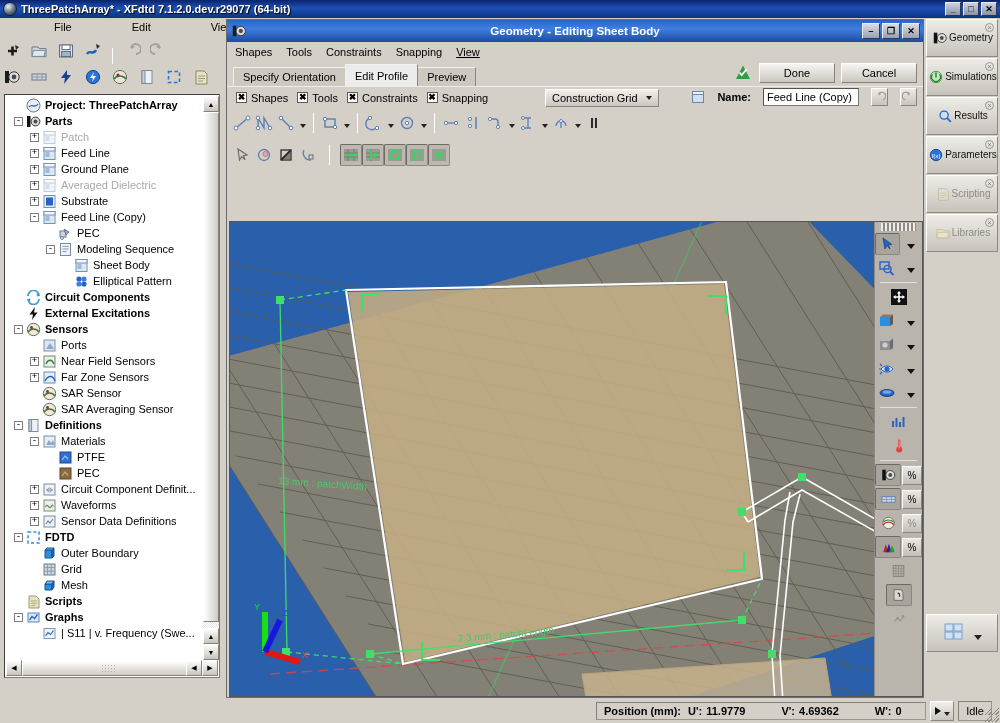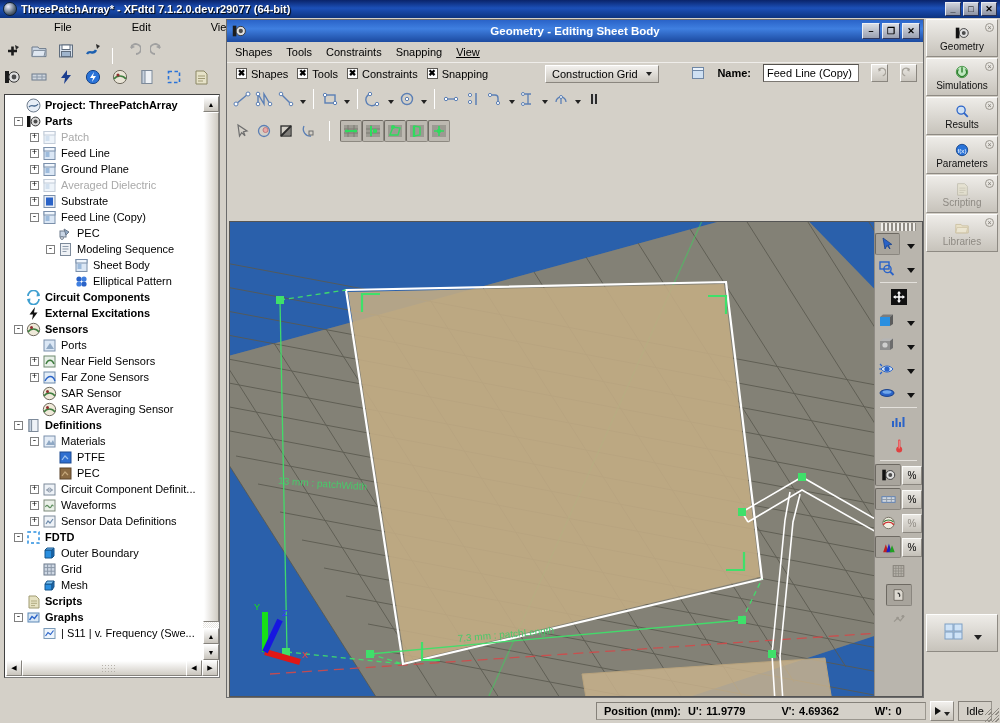--- a/index.html
+++ b/index.html
@@ -168,21 +168,21 @@
   .pct{ width:20px;height:19px; font-size:10px; display:flex;align-items:center;justify-content:center;
     background:linear-gradient(to bottom,#e9e7e2,#c4c0b8); border:1px solid #8a867f;
     border-top-color:#fbfbf9;border-left-color:#fbfbf9;}
   .pct.dim{ color:#8f8b84; }
 
   
   .rsidebar{ position:absolute; right:0; top:19px; width:76px; height:660px; background:#d4d0c8; }
   .sbitem{ position:relative; width:72px; height:38px; margin:0 2px 1px 2px;
     background:linear-gradient(to bottom,#eeece8,#c7c3bb);
     border:1px solid #8e8a83; border-top-color:#fdfdfc; border-left-color:#fdfdfc;
-    display:flex;flex-direction:column;align-items:center;justify-content:center;}
+    display:flex;flex-direction:row;align-items:center;justify-content:center;}
   .sbitem .sico{ width:18px;height:16px;margin-bottom:1px;}
   .sbitem .slbl{ font-size:10px; color:#111; line-height:1;}
   .sbitem.dim .slbl{ color:#8e8a83; }
   .sbitem .sclose{ position:absolute; right:3px; top:3px; width:9px;height:9px; border-radius:50%;
     border:1px solid #9a968e; color:#7c7871; font-size:7px; line-height:7px;
     display:flex;align-items:center;justify-content:center;}
   .sb-extra{ position:absolute; right:2px; bottom:27px; width:72px; height:38px;
     background:linear-gradient(to bottom,#eeece8,#c7c3bb);
     border:1px solid #8e8a83;border-top-color:#fdfdfc;border-left-color:#fdfdfc;
     display:flex;align-items:center;justify-content:center;}
@@ -716,20 +716,37 @@
     </div>
 
     <div class="geo-menubar">
       <span>Shapes</span>
       <span>Tools</span>
       <span>Constraints</span>
       <span>Snapping</span>
       <span><u>View</u></span>
     </div>
 
+    <div class="geo-tabsrow">
+      <div class="tabs">
+        <div class="tab">Specify Orientation</div>
+        <div class="tab active">Edit Profile</div>
+        <div class="tab">Preview</div>
+      </div>
+      <div class="geo-actions">
+        <div style="width:20px;height:20px;display:flex;align-items:center;justify-content:center;">
+          <svg width="18" height="18" viewBox="0 0 18 18">
+              <path d="M9 1.5L16 15H2z" fill="#2f9e3f"></path>
+              <path d="M5.5 8.5l2.2 2.6L12.8 5" stroke="#fff" stroke-width="1.8" fill="none"></path>
+            </svg>
+        </div>
+        <div class="pbtn">Done</div>
+        <div class="pbtn">Cancel</div>
+      </div>
+    </div>
 
     <div class="geo-optsrow">
       <div class="chk">
         <div class="box">✖</div>
         <span>Shapes</span>
       </div>
       <div class="chk">
         <div class="box">✖</div>
         <span>Tools</span>
       </div>

